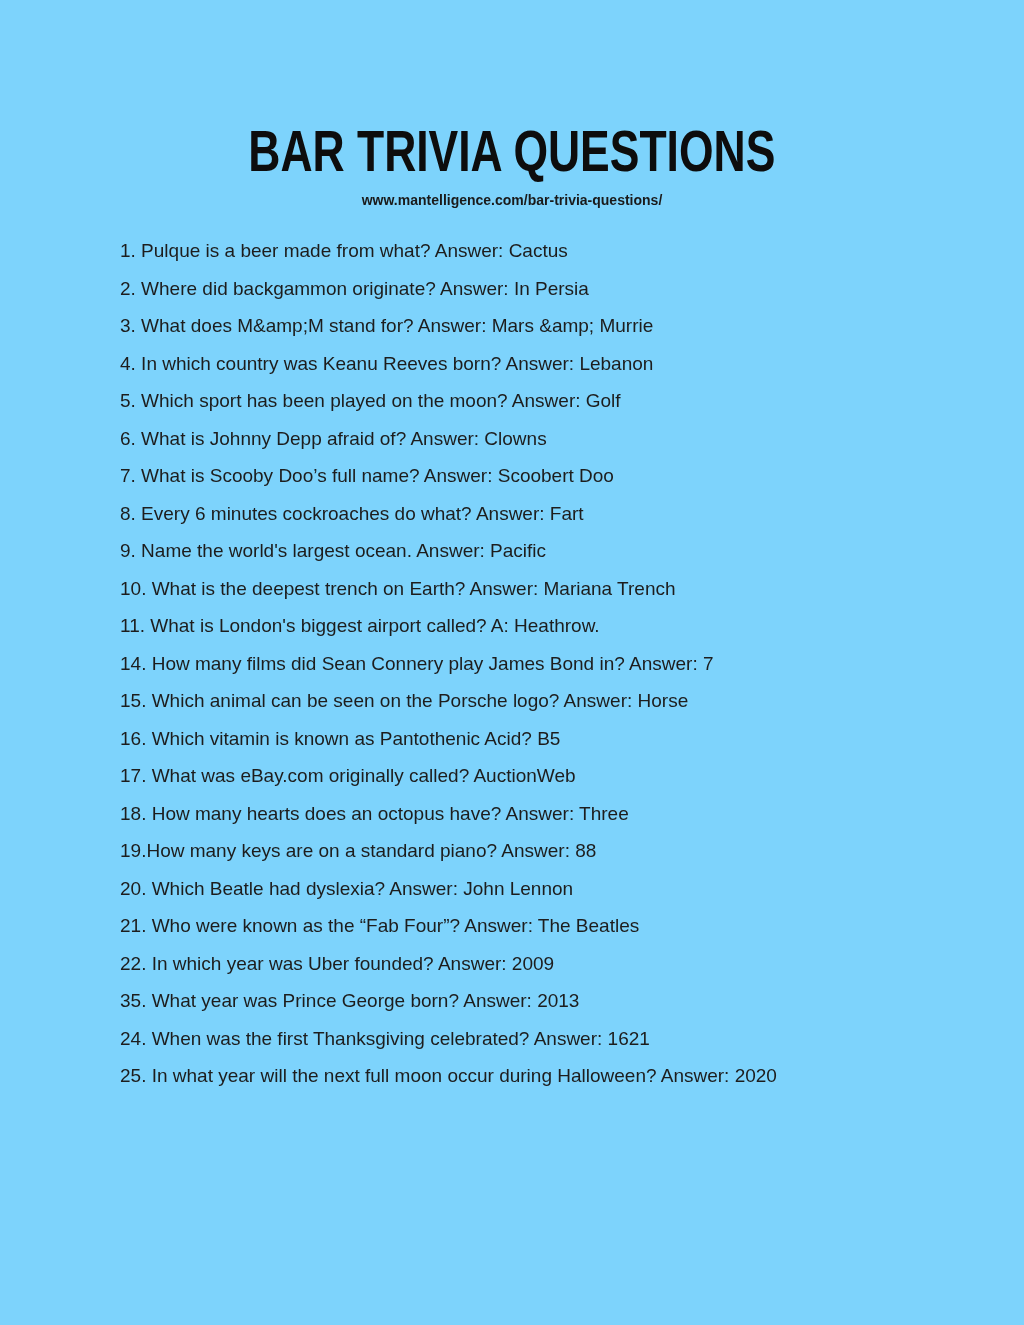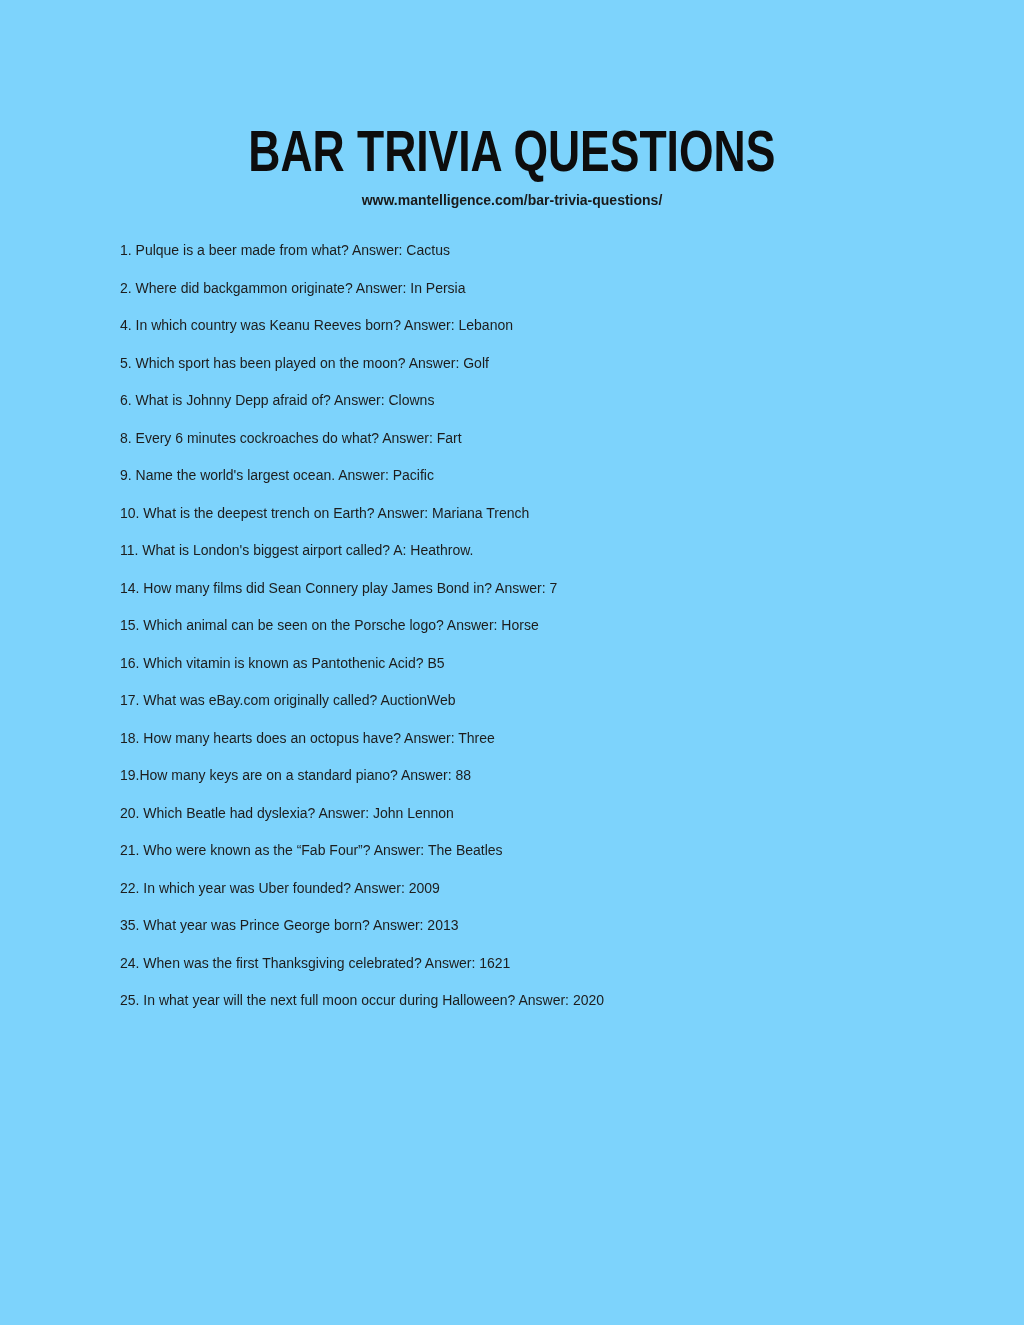--- a/index.html
+++ b/index.html
@@ -47,21 +47,21 @@
   .questions {
     position: absolute;
     top: 242px;
     left: 120px;
     right: 90px;
     display: flex;
     flex-direction: column;
     gap: 20.5px;
   }
   .question-line {
-    font-size: 14px;
+    font-size: 19px;
     line-height: 17px;
     color: #1d1d1d;
     white-space: nowrap;
   }
 </style>
 </head>
 <body>
 
 <div class="page">
 
@@ -70,23 +70,25 @@
   </div>
 
   <div class="url-wrap">
     <span class="url-text">www.mantelligence.com/bar-trivia-questions/</span>
   </div>
 
   <div class="questions">
 
   <div class="question-line">1. Pulque is a beer made from what? Answer: Cactus</div>
       <div class="question-line">2. Where did backgammon originate? Answer: In Persia</div>
+      <div class="question-line">3. What does M&amp;amp;M stand for? Answer: Mars &amp;amp; Murrie</div>
       <div class="question-line">4. In which country was Keanu Reeves born? Answer: Lebanon</div>
       <div class="question-line">5. Which sport has been played on the moon? Answer: Golf</div>
       <div class="question-line">6. What is Johnny Depp afraid of? Answer: Clowns</div>
+      <div class="question-line">7. What is Scooby Doo’s full name? Answer: Scoobert Doo</div>
       <div class="question-line">8. Every 6 minutes cockroaches do what? Answer: Fart</div>
       <div class="question-line">9. Name the world's largest ocean. Answer: Pacific</div>
       <div class="question-line">10. What is the deepest trench on Earth? Answer: Mariana Trench</div>
       <div class="question-line">11. What is London's biggest airport called? A: Heathrow.</div>
       <div class="question-line">14. How many films did Sean Connery play James Bond in? Answer: 7</div>
       <div class="question-line">15. Which animal can be seen on the Porsche logo? Answer: Horse</div>
       <div class="question-line">16. Which vitamin is known as Pantothenic Acid? B5</div>
       <div class="question-line">17. What was eBay.com originally called? AuctionWeb</div>
       <div class="question-line">18. How many hearts does an octopus have? Answer: Three</div>
       <div class="question-line">19.How many keys are on a standard piano? Answer: 88</div>

